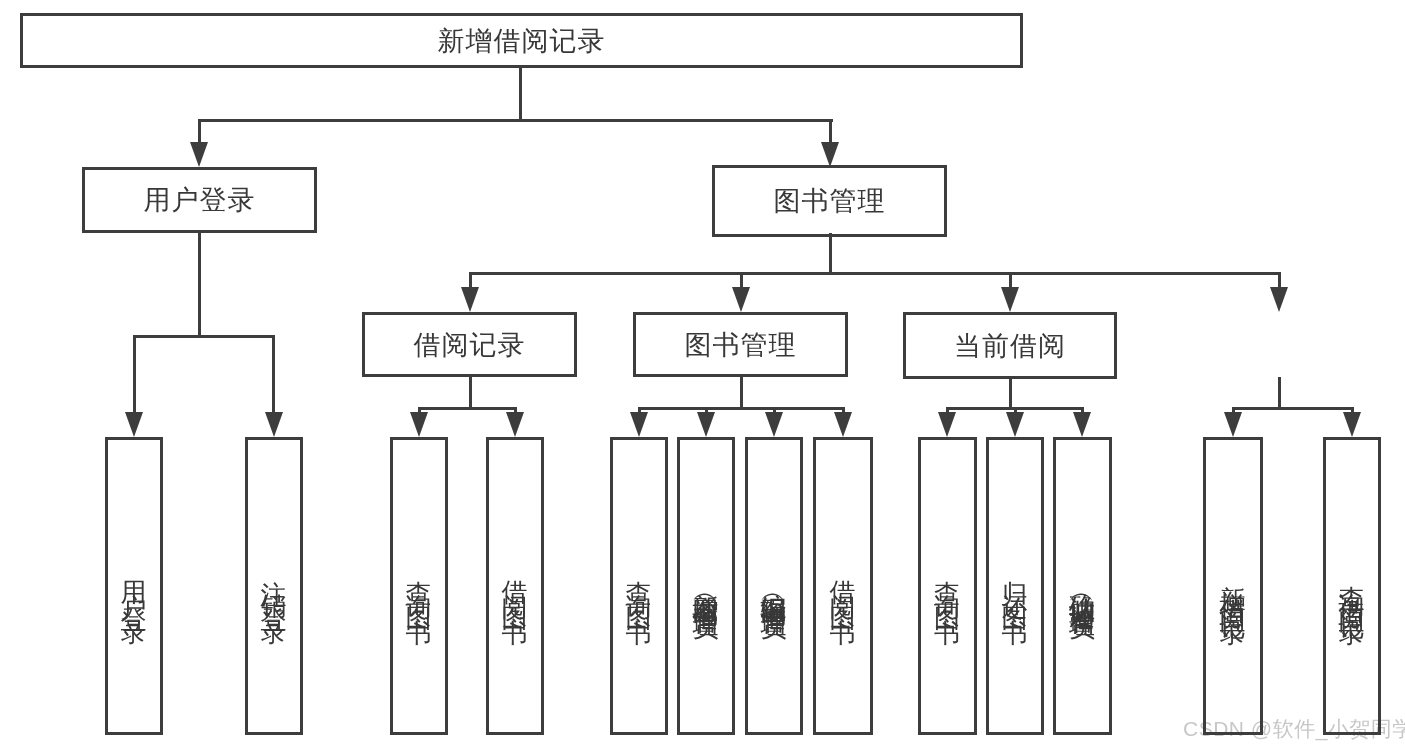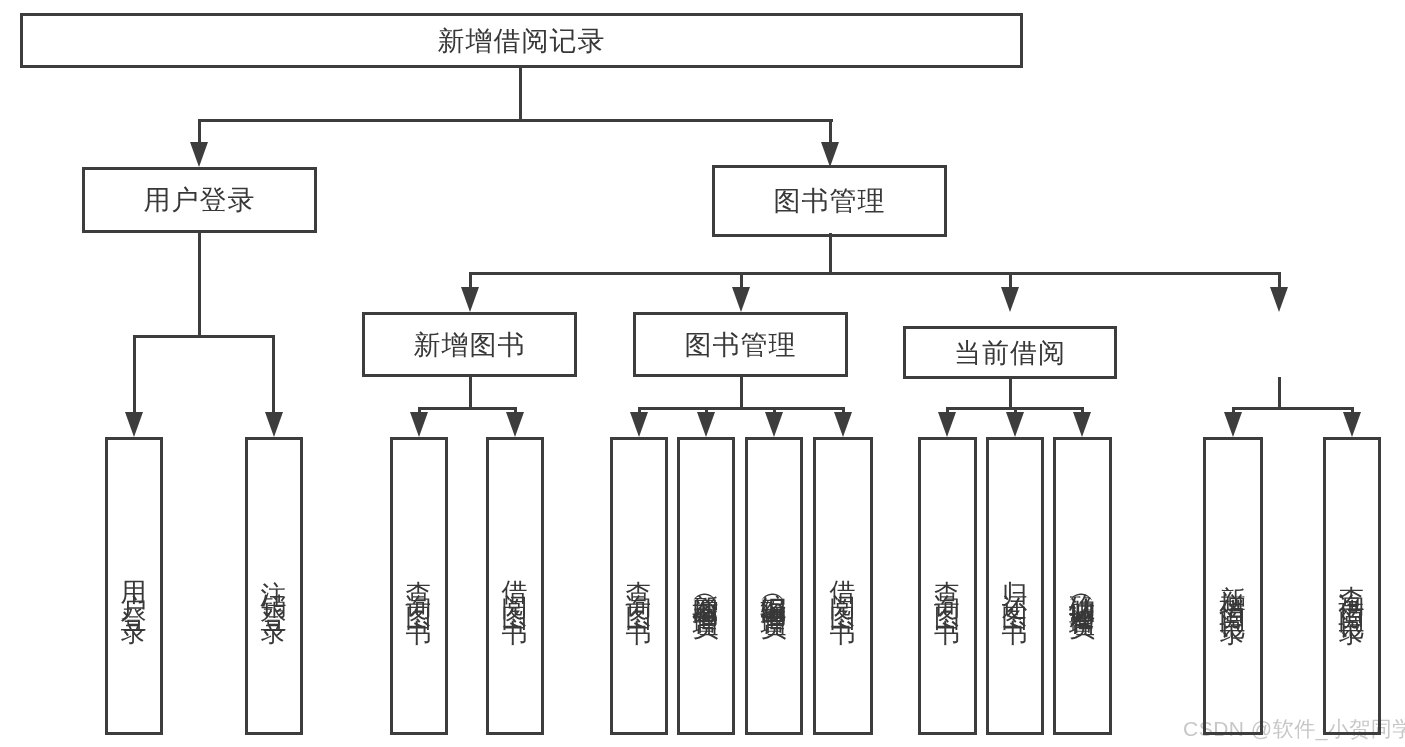--- a/index.html
+++ b/index.html
@@ -94,23 +94,23 @@
   <div class="ln" style="left:1232px;top:407px;width:3px;height:8px"></div>
   <div class="ar" style="left:1224px;top:412px"></div>
   <div class="ln" style="left:1351px;top:407px;width:3px;height:8px"></div>
   <div class="ar" style="left:1343px;top:412px"></div>
 
   <div class="box" style="left:20px;top:13px;width:1003px;height:55px">新增借阅记录</div>
 
   <div class="box" style="left:82px;top:167px;width:235px;height:66px">用户登录</div>
   <div class="box" style="left:712px;top:165px;width:235px;height:72px">图书管理</div>
 
-  <div class="box" style="left:362px;top:312px;width:215px;height:65px">新增图书</div>
+  <div class="box" style="left:362px;top:312px;width:215px;height:65px">借阅记录</div>
   <div class="box" style="left:633px;top:312px;width:215px;height:65px">图书管理</div>
-  <div class="box" style="left:903px;top:326px;width:214px;height:53px">当前借阅</div>
+  <div class="box" style="left:903px;top:312px;width:214px;height:67px">当前借阅</div>
 
   <div class="box leaf" style="left:105px;top:437px;width:58px;height:298px">
     <span class="lbl" style="letter-spacing: 13px;">用户登录</span>
   </div>
   <div class="box leaf" style="left:245px;top:437px;width:58px;height:298px">
     <span class="lbl" style="letter-spacing: 13px;">注销登录</span>
   </div>
 
   <div class="box leaf" style="left:390px;top:437px;width:58px;height:298px">
     <span class="lbl" style="letter-spacing: 13px;">查询图书</span>

